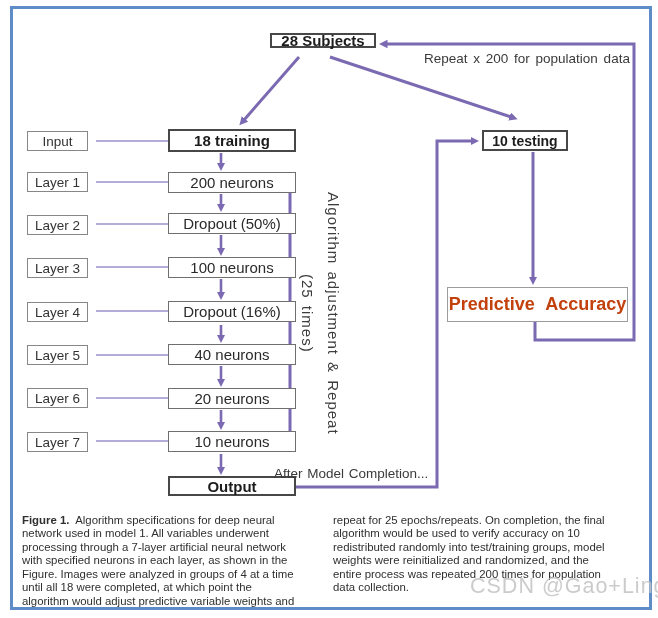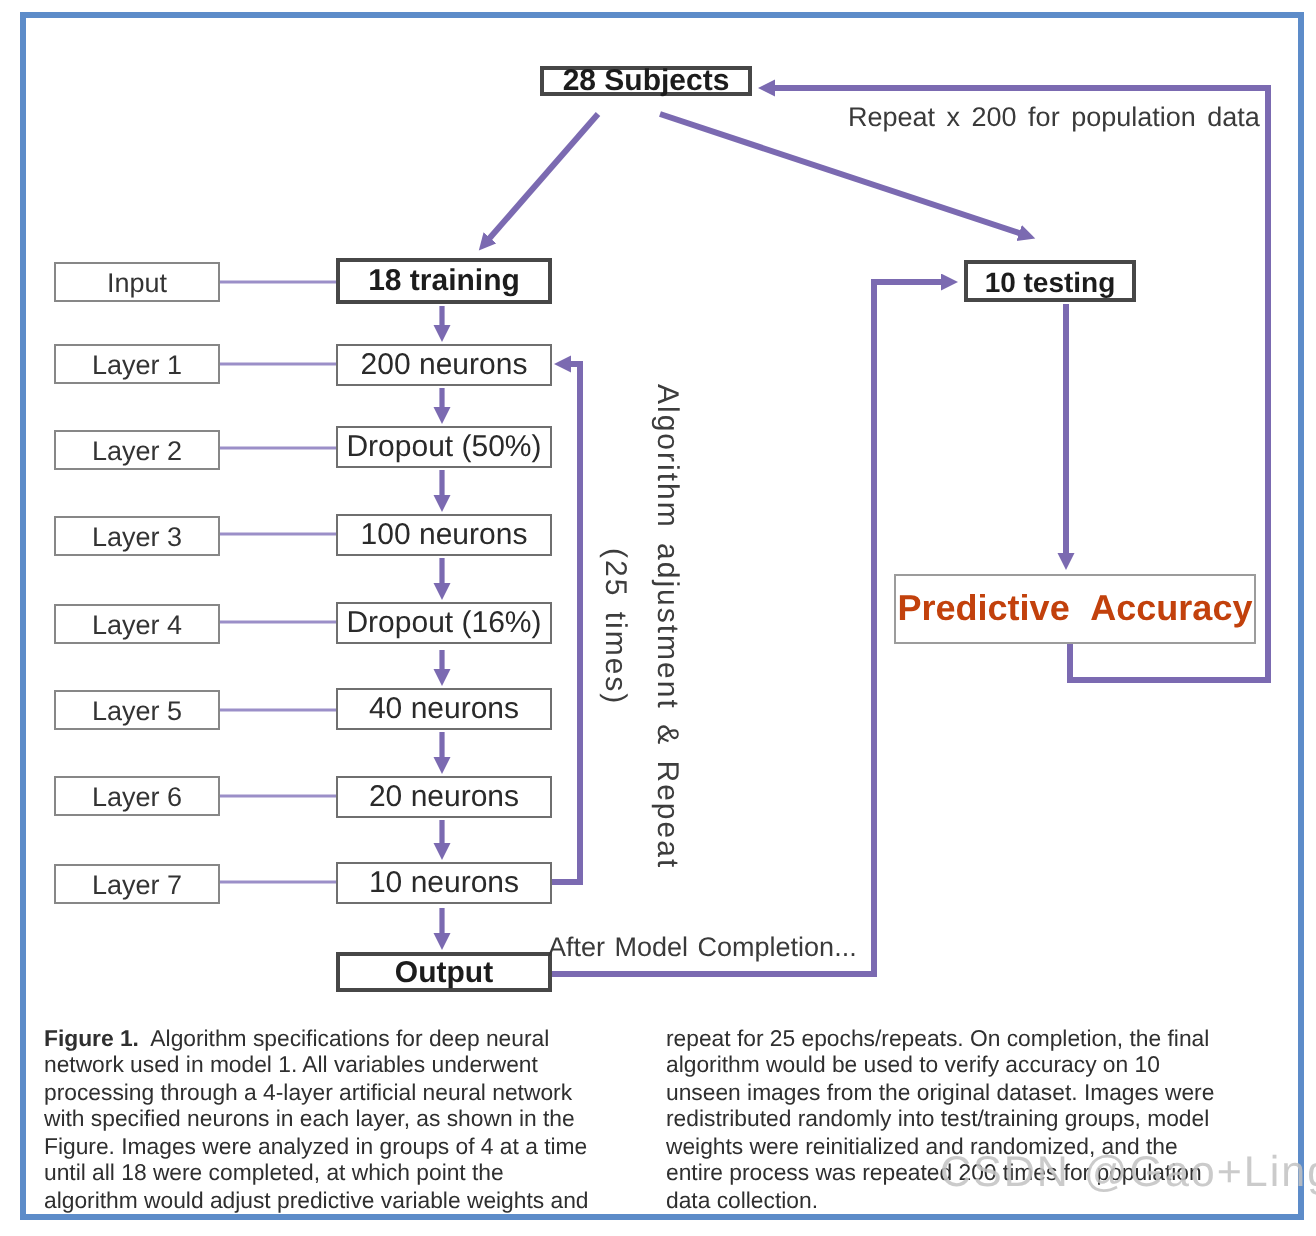--- a/index.html
+++ b/index.html
@@ -9,22 +9,22 @@
     --border-dark:#474747;
     --border-gray:#6f6f6f;
   }
   html,body{margin:0;padding:0;background:#ffffff;}
   body{font-family:"Liberation Sans",sans-serif;}
   #shot{position:relative;width:658px;height:618px;background:#fff;overflow:hidden;}
   .frame{position:absolute;left:10px;top:6px;width:636px;height:598px;border:3px solid var(--frame);background:transparent;}
   svg.conn{position:absolute;left:0;top:0;z-index:2;}
   .box{position:absolute;display:flex;align-items:center;justify-content:center;
        background:#fff;box-sizing:border-box;color:#222;z-index:3;text-align:center;}
-  .lbox{left:27px;width:83px;height:20px;border:1.4px solid #878787;font-size:13.5px;color:#333;}
-  .mbox{left:168px;width:108px;border:1.5px solid var(--border-gray);font-size:15px;color:#2a2a2a;}
+  .lbox{left:27px;width:61px;height:20px;border:1.4px solid #878787;font-size:13.5px;color:#333;}
+  .mbox{left:168px;width:128px;border:1.5px solid var(--border-gray);font-size:15px;color:#2a2a2a;}
   .mbox.em{border:2.2px solid var(--border-dark);font-weight:bold;color:#1c1c1c;}
   #subjects-box{left:270px;top:33px;width:106px;height:15px;border:2.2px solid var(--border-dark);
        font-weight:bold;font-size:15px;color:#1c1c1c;}
   #testing-box{left:482px;top:130px;width:86px;height:21px;border:2px solid var(--border-dark);
        font-weight:bold;font-size:14px;color:#1c1c1c;}
   #predictive-box{left:447px;top:287px;width:181px;height:35px;border:1.4px solid #9c9c9c;
        font-weight:bold;font-size:18px;word-spacing:6px;color:#c2410c;}
   .float-label{position:absolute;font-size:13.5px;color:#3a3a3a;z-index:3;white-space:pre;}
   #repeat-label{left:424px;top:51px;word-spacing:2px;}
   #after-label{left:274px;top:466px;word-spacing:1px;}
@@ -114,30 +114,29 @@
   <div class="float-label" id="repeat-label">Repeat x 200 for population data</div>
   <div class="float-label" id="after-label">After Model Completion...</div>
   <div id="loop-label">
     <div>Algorithm adjustment &amp; Repeat</div>
     <div>(25 times)</div>
   </div>
 
   <div class="caption" id="cap-left">
       <div class="cap-line"><b>Figure 1.</b>  Algorithm specifications for deep neural</div>
       <div class="cap-line">network used in model 1. All variables underwent</div>
-      <div class="cap-line">processing through a 4-layer artificial neural network</div>
+      <div class="cap-line">processing through a 7-layer artificial neural network</div>
       <div class="cap-line">with specified neurons in each layer, as shown in the</div>
       <div class="cap-line">Figure. Images were analyzed in groups of 4 at a time</div>
       <div class="cap-line">until all 18 were completed, at which point the</div>
       <div class="cap-line">algorithm would adjust predictive variable weights and</div>
     </div>
   <div class="caption" id="cap-right">
       <div class="cap-line">repeat for 25 epochs/repeats. On completion, the final</div>
       <div class="cap-line">algorithm would be used to verify accuracy on 10</div>
-      <div class="cap-line">unseen images from the original dataset. Images were</div>
       <div class="cap-line">redistributed randomly into test/training groups, model</div>
       <div class="cap-line">weights were reinitialized and randomized, and the</div>
       <div class="cap-line">entire process was repeated 200 times for population</div>
       <div class="cap-line">data collection.</div>
     </div>
 
   <div id="watermark">CSDN @Gao+Ling</div>
 
 </div>
 

